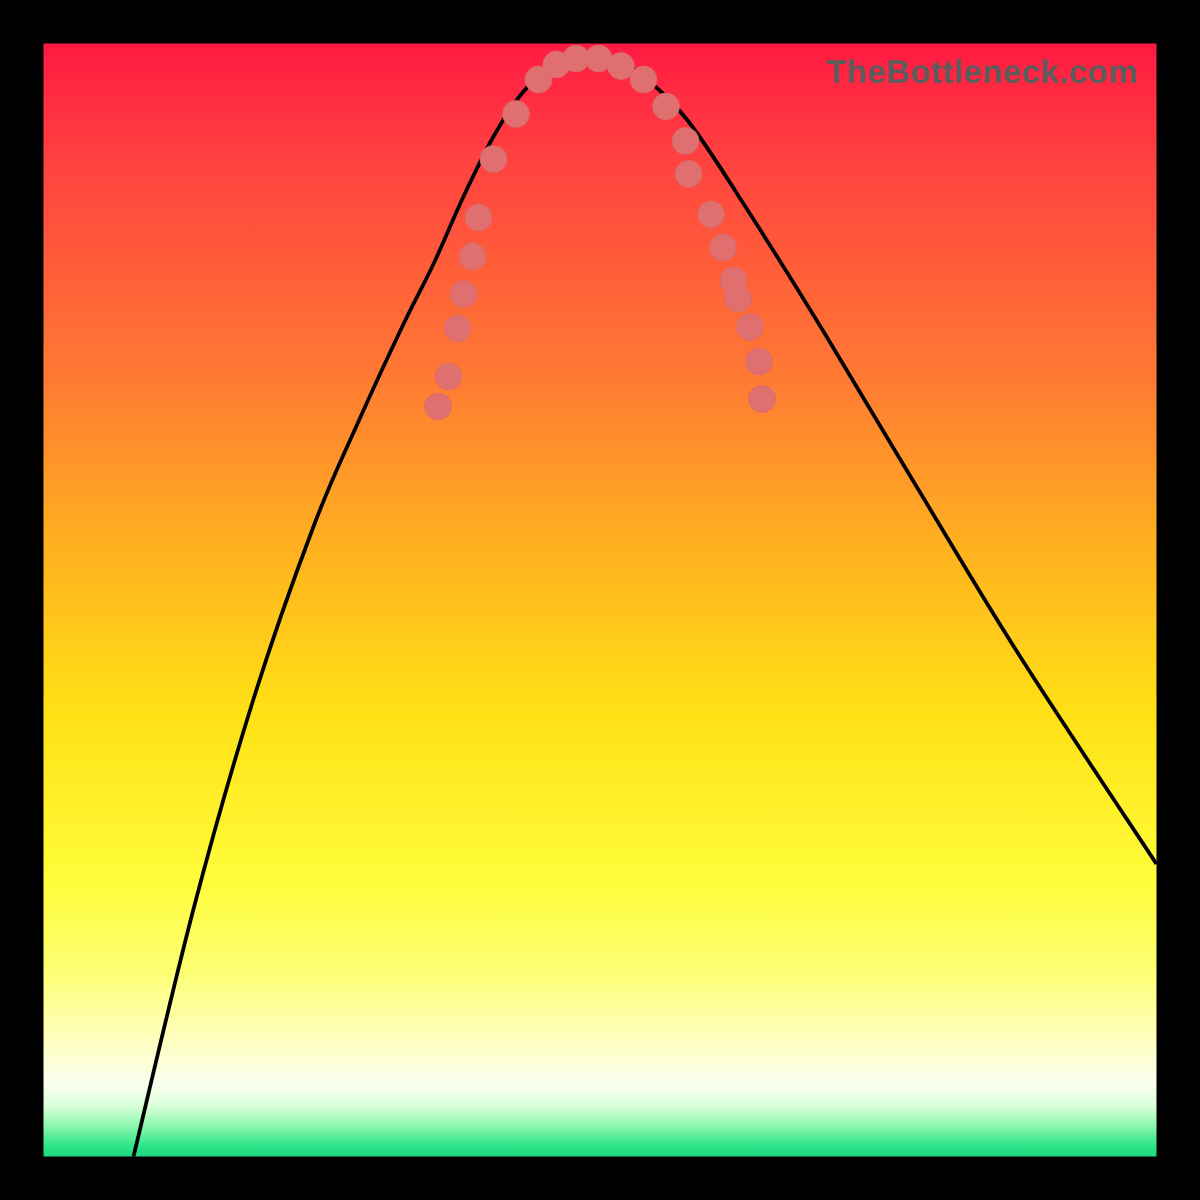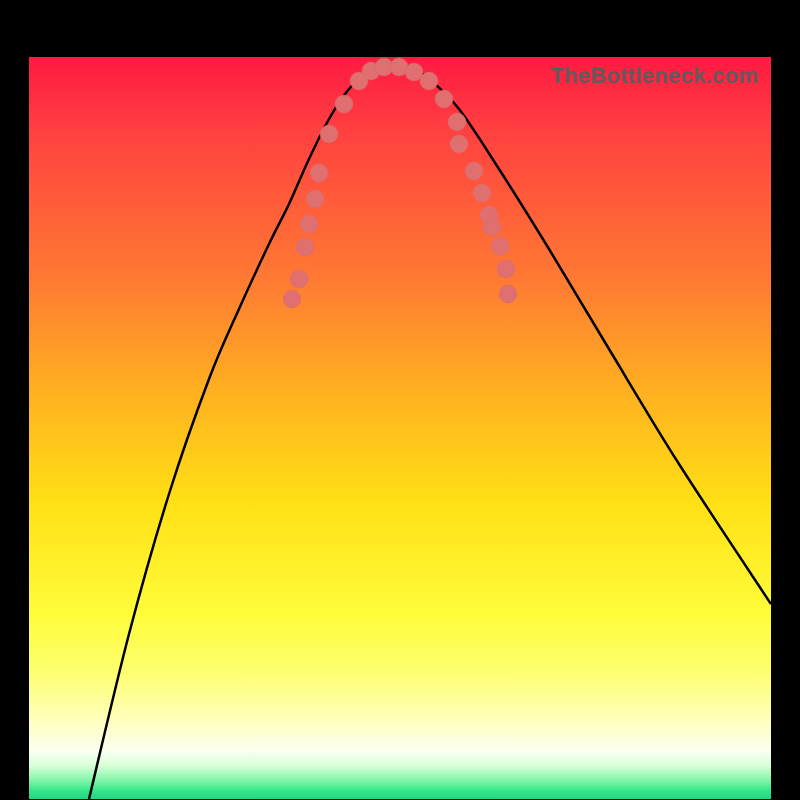--- a/index.html
+++ b/index.html
@@ -25,21 +25,20 @@
       #ffe015 60%,
       #fffc3a 75%,
       #fdff70 83%,
       #ffffb8 89%,
       #fafff0 93.5%,
       #d8ffd8 95.5%,
       #80f5a8 97.5%,
       #30e58a 99%,
       #20d880 100%
     );
-    margin-top: 28px;
   }
   .watermark {
     position: absolute;
     top: 6px;
     right: 12px;
     font-size: 22px;
     font-weight: 600;
     color: #5c5c5c;
     letter-spacing: 0.3px;
     font-family: Arial, Helvetica, sans-serif;

